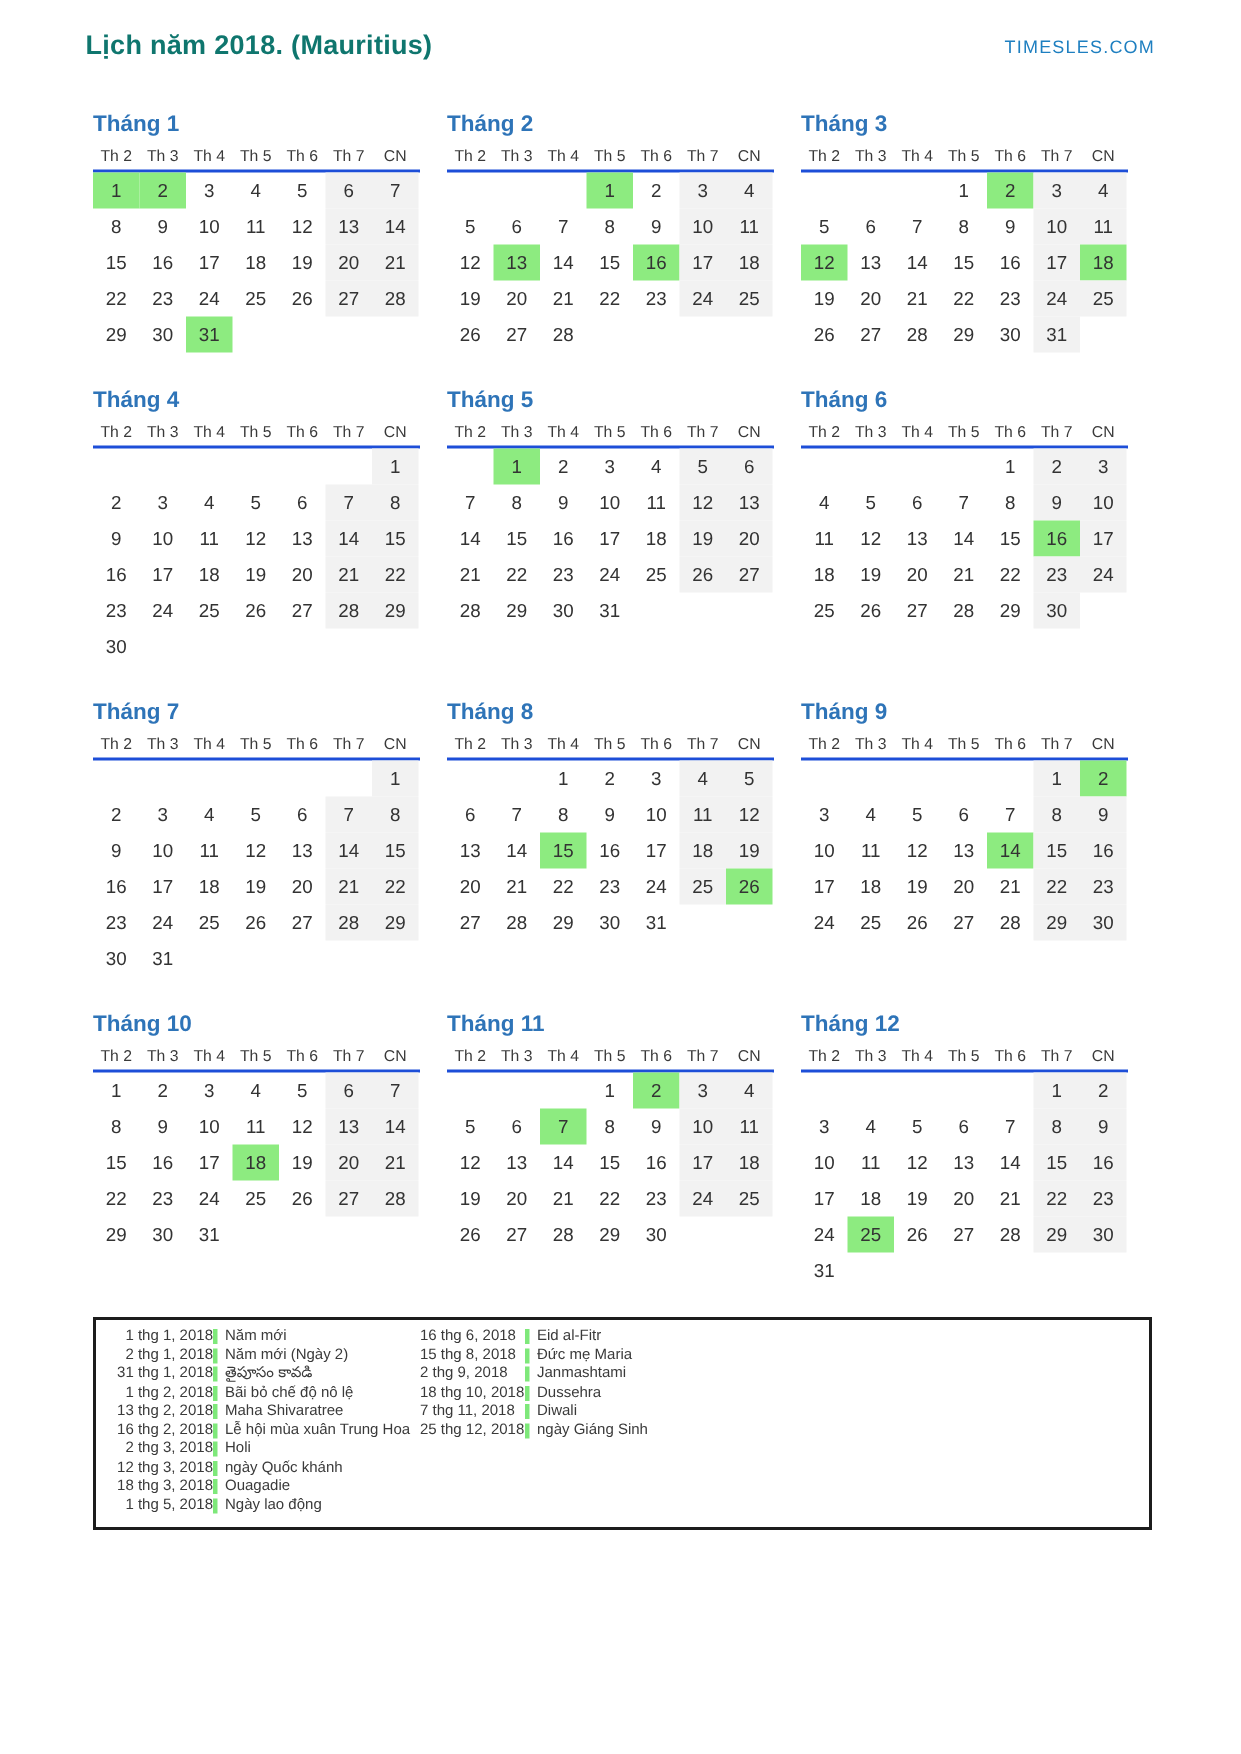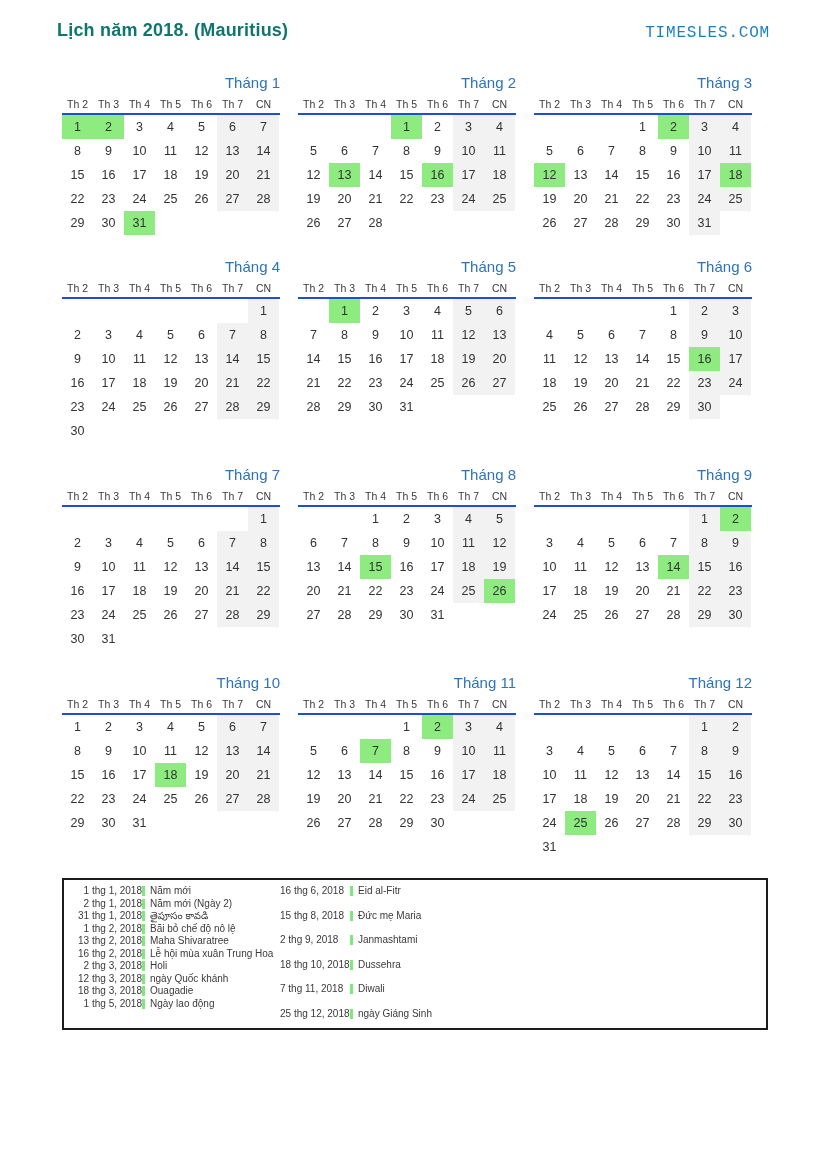--- a/index.html
+++ b/index.html
@@ -8,32 +8,32 @@
     width: 827px; height: 1169px;
     background: #ffffff;
     font-family: "Liberation Sans", sans-serif;
     color: #333;
     overflow: hidden;
   }
   .page { padding: 16px 57px 0 57px; }
 
   .top-header { display: flex; justify-content: space-between; align-items: flex-start; height: 46px; }
   .page-title { font-size: 18px; font-weight: bold; color: #0f766e; letter-spacing: 0.2px; margin-top: 4px; }
-  .site-link { font-size: 16px; color: #1e7fc0; letter-spacing: 0.8px; margin-top: 8px; text-decoration: none; cursor: pointer; font-family: Liberation Mono, monospace; }
+  .site-link { font-size: 12px; color: #1e7fc0; letter-spacing: 0.8px; margin-top: 8px; text-decoration: none; cursor: pointer; }
 
   .months {
     display: grid;
     grid-template-columns: repeat(3, 218px);
     column-gap: 18px;
     row-gap: 23px;
     margin-left: 5px;
     margin-top: 12px;
   }
   .month { width: 218px; }
-  .month-title { text-align: right; color: #2e74b8; font-size: 15px; margin-bottom: 7px; }
+  .month-title { text-align: left; color: #2e74b8; font-size: 15px; margin-bottom: 7px; font-weight: bold; }
   .dow-row {
     display: grid; grid-template-columns: repeat(7, 31px);
     border-bottom: 2px solid #1d4ed8;
     padding-bottom: 3px;
   }
   .dow { font-size: 10.5px; color: #3a3a3a; text-align: center; }
   .days { display: grid; grid-template-columns: repeat(7, 31px); }
   .day {
     width: 31px; height: 24px; line-height: 24px;
     text-align: center; font-size: 12.5px; color: #333;
@@ -44,21 +44,21 @@
   .legend {
     margin-top: 19px;
     margin-left: 5px;
     width: 706px;
     border: 2px solid #1c1c1c;
     padding: 5px 8px 8px 8px;
     display: flex;
   }
   .legend-col { display: flex; flex-direction: column; }
   .legend-col.left { width: 208px; flex-shrink: 0; text-align: right; }
-  .legend-col.right { flex: 1; gap: 12px; }
+  .legend-col.right { flex: 1; }
   .legend-row { display: flex; align-items: flex-start; font-size: 10px; line-height: 12.5px; color: #3a3a3a; }
   .legend-date { width: 70px; flex-shrink: 0; }
   .legend-bar { width: 3px; height: 10px; background: #7ee87a; margin: 1px 5px 0 0; flex-shrink: 0; }
   .legend-label { white-space: nowrap; }
 </style>
 </head>
 <body>
 
 <div class="page">
   <div class="top-header">

